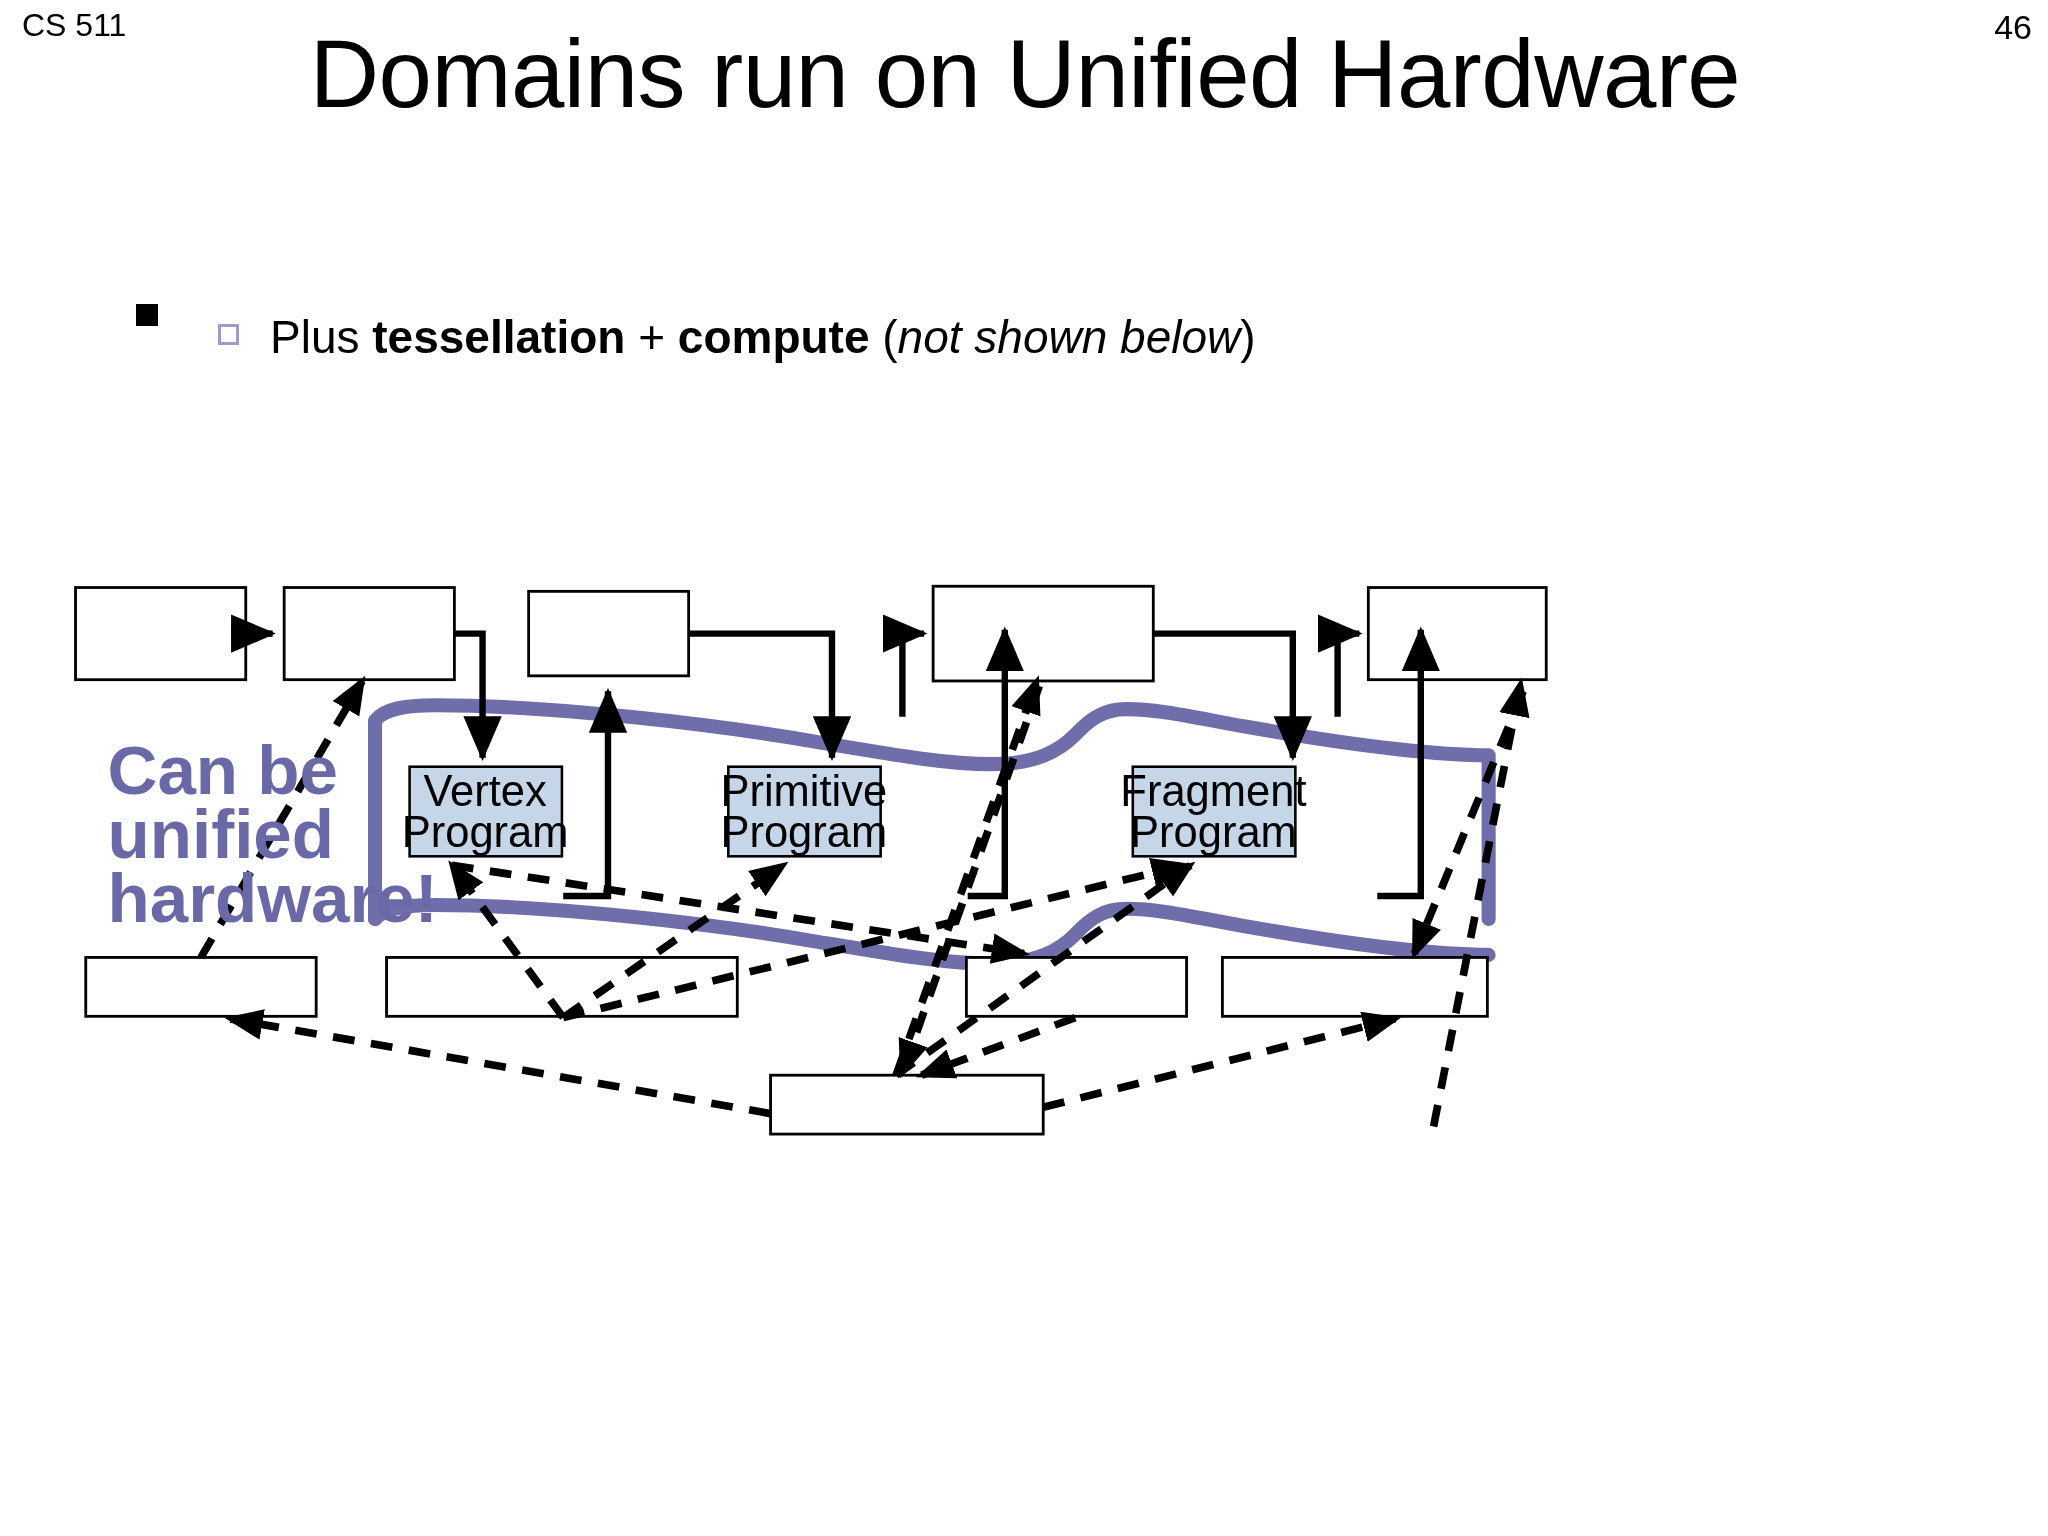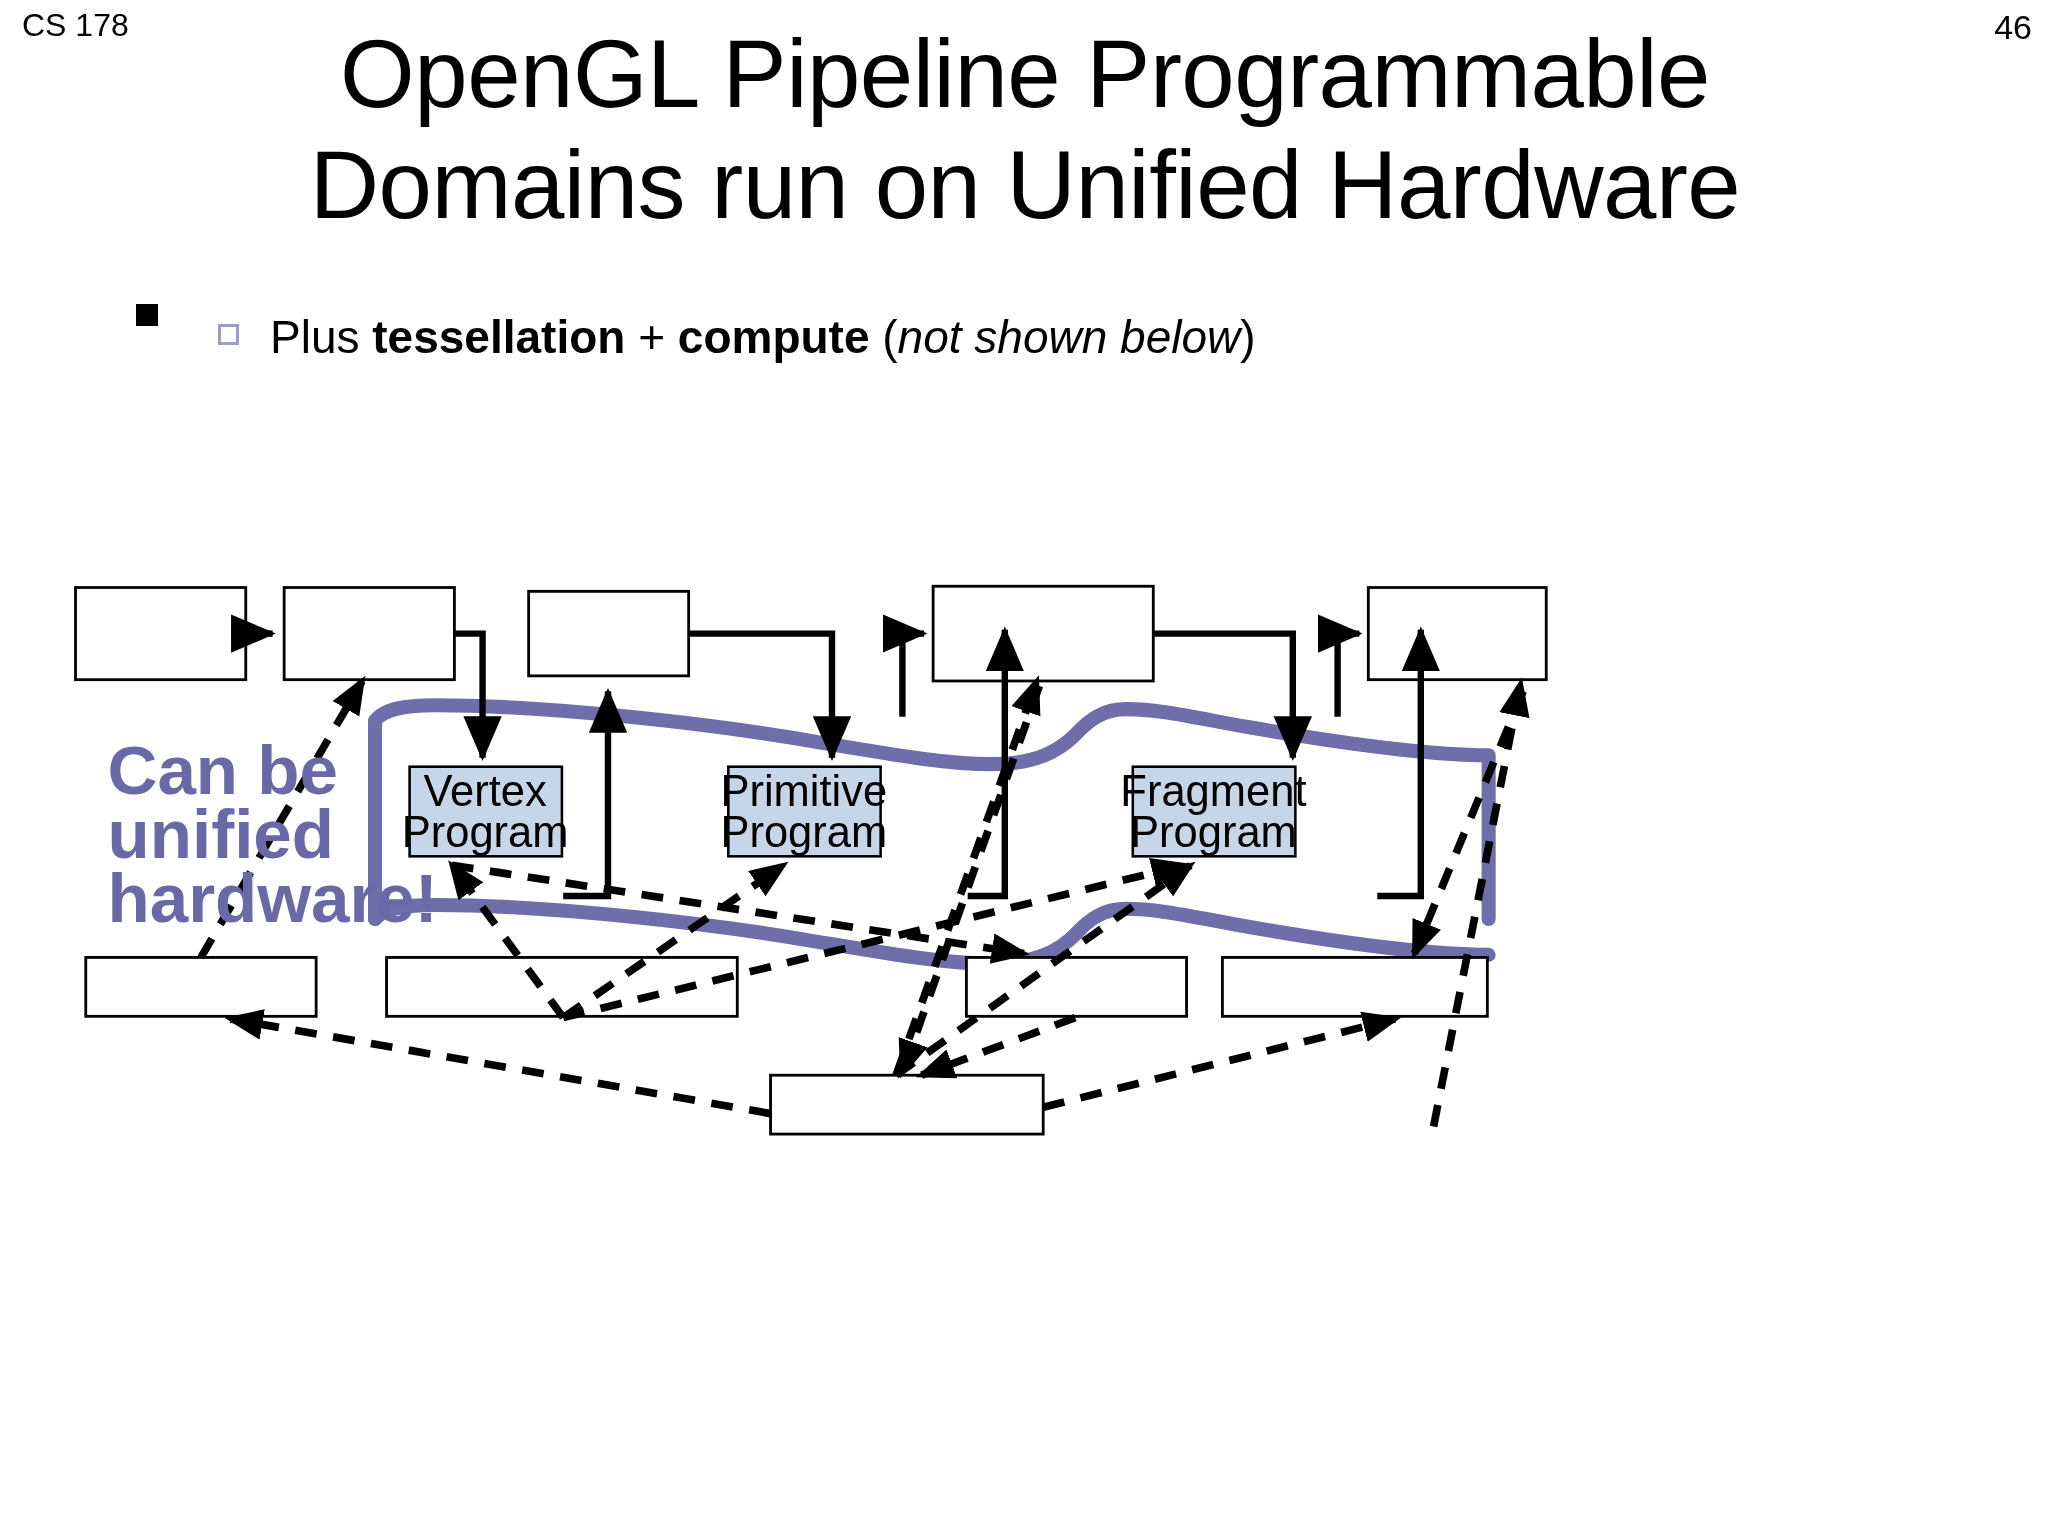--- a/index.html
+++ b/index.html
@@ -109,25 +109,24 @@
   .callout-text {
     font-family: "Liberation Sans", sans-serif;
     font-size: 54px;
     font-weight: bold;
     fill: #6a69a8;
   }
 </style>
 </head>
 <body>
 
-<div id="course-tag">CS 178</div>
+<div id="course-tag">CS 511</div>
 <div id="page-number">46</div>
 
 <div id="slide-title">
-  <div>OpenGL Pipeline Programmable</div>
   <div>Domains run on Unified Hardware</div>
 </div>
 
 <div id="bullets">
   <div class="bullet-l1">
     <span class="marker"></span>
   </div>
   <div class="bullet-l2">
     <span class="marker-hollow"></span><span>Plus </span><b>tessellation</b><span> + </span><b>compute</b><span> (</span><i>not shown below</i><span>)</span>
   </div>

